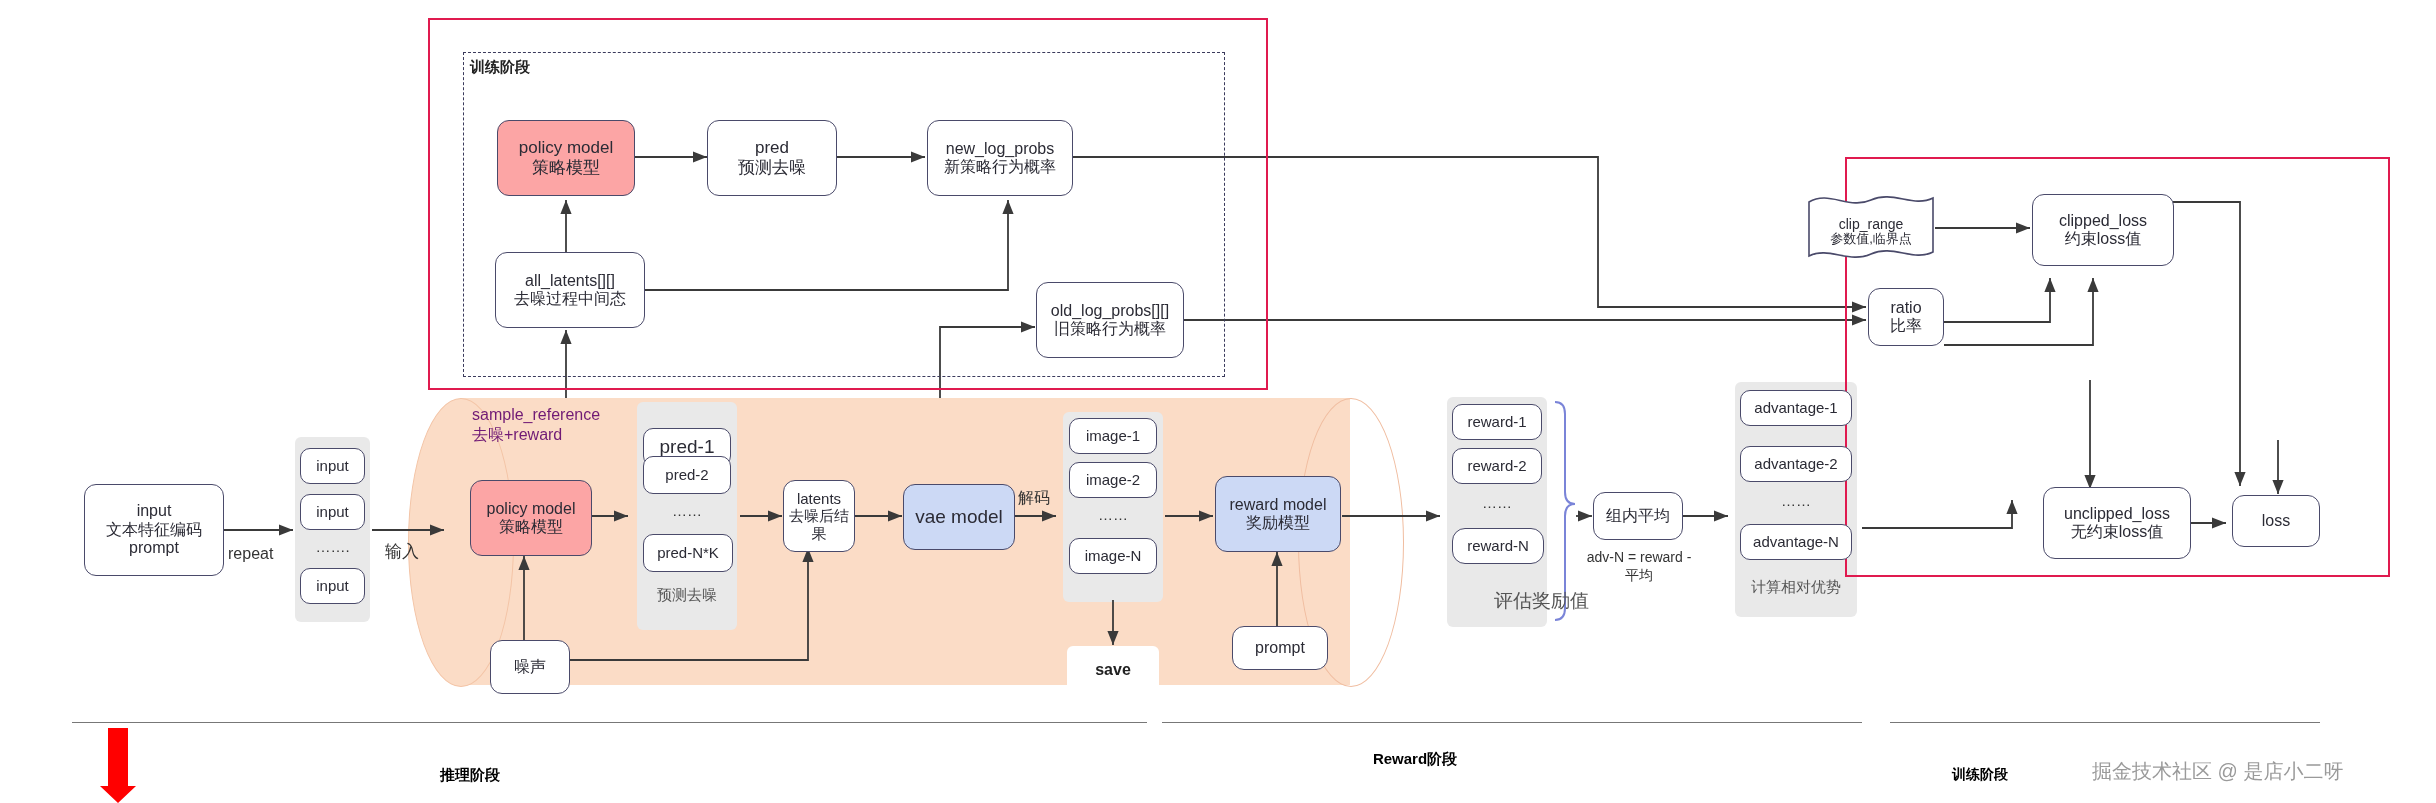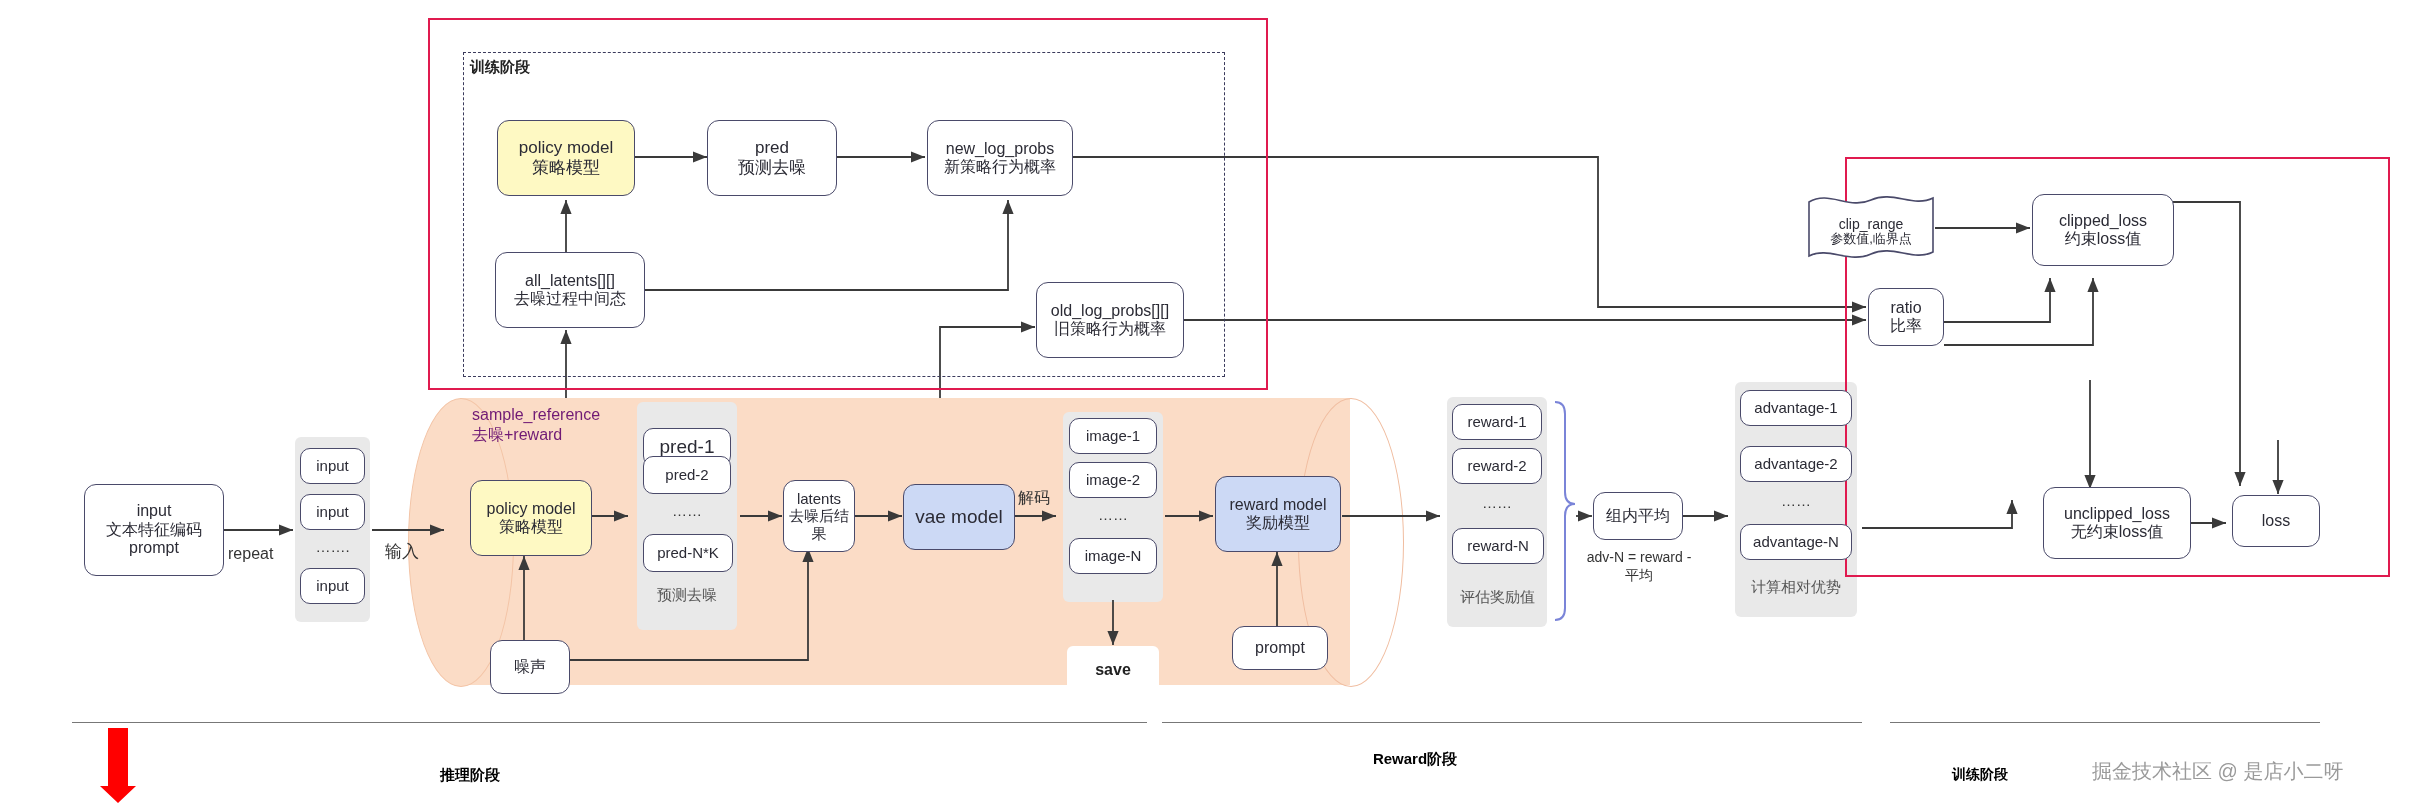--- a/index.html
+++ b/index.html
@@ -6,21 +6,21 @@
   body{font-family:"Liberation Sans","DejaVu Sans",sans-serif;}
   #stage{position:relative;width:2436px;height:803px;background:#fff;overflow:hidden;}
 
   
   .node{position:absolute;box-sizing:border-box;border:1.6px solid #4a4a6a;
         border-radius:12px;background:#ffffff;display:flex;flex-direction:column;
         align-items:center;justify-content:center;text-align:center;
         color:#2b2b35;line-height:1.15;}
   .node .l1{display:block;}
   .node .l2{display:block;}
-  .teal{background:#fef9c3;border-color:#4a4a6a;}
+  .teal{background:#fca5a5;border-color:#4a4a6a;}
   .blue{background:#ccd9f5;border-color:#4a4a6a;}
   .plain{border-radius:10px;}
 
   
   .grouppanel{position:absolute;background:#e9e9e9;border-radius:6px;}
   .grouplabel{position:absolute;color:#555;text-align:center;}
 
   
   .redbox{position:absolute;border:2.4px solid #e01a4f;box-sizing:border-box;background:transparent;}
   .dashbox{position:absolute;border:1.8px dashed #3b3b5c;box-sizing:border-box;background:transparent;}
@@ -247,24 +247,24 @@
     </div>
 
   <div class="node plain" style="left:1452px;top:404px;width:90px;height:36px;font-size:15px;">
     <span>reward-1</span>
     </div>
   <div class="node plain" style="left:1452px;top:448px;width:90px;height:36px;font-size:15px;">
     <span>reward-2</span>
     </div>
   <div style="position:absolute;left:1452px;top:494px;width:90px;text-align:center;font-size:15px;color:#333;">
     <span>……</span></div>
-  <div class="node plain" style="left:1452px;top:528px;width:92px;height:36px;font-size:15px;">
+  <div class="node plain" style="left:1452px;top:528px;width:92px;height:36px;font-size:15px;border-radius:13px;">
     <span>reward-N</span>
     </div>
-  <div class="grouplabel" style="left:1440px;top:588px;width:115px;font-size:15px;text-align:center;">评估奖励值</div>
+  <div class="grouplabel" style="left:1484px;top:588px;width:115px;font-size:19px;text-align:center;">评估奖励值</div>
 
   <div class="node" style="left:1593px;top:492px;width:90px;height:48px;font-size:16px;">
     <span>组内平均</span>
     </div>
   <div style="position:absolute;left:1578px;top:548px;width:122px;text-align:center;font-size:14px;color:#333;line-height:1.3;">
     <div>adv-N = reward -</div>
     <div>平均</div>
   </div>
 
   <div class="node plain" style="left:1740px;top:390px;width:112px;height:36px;font-size:15px;">

